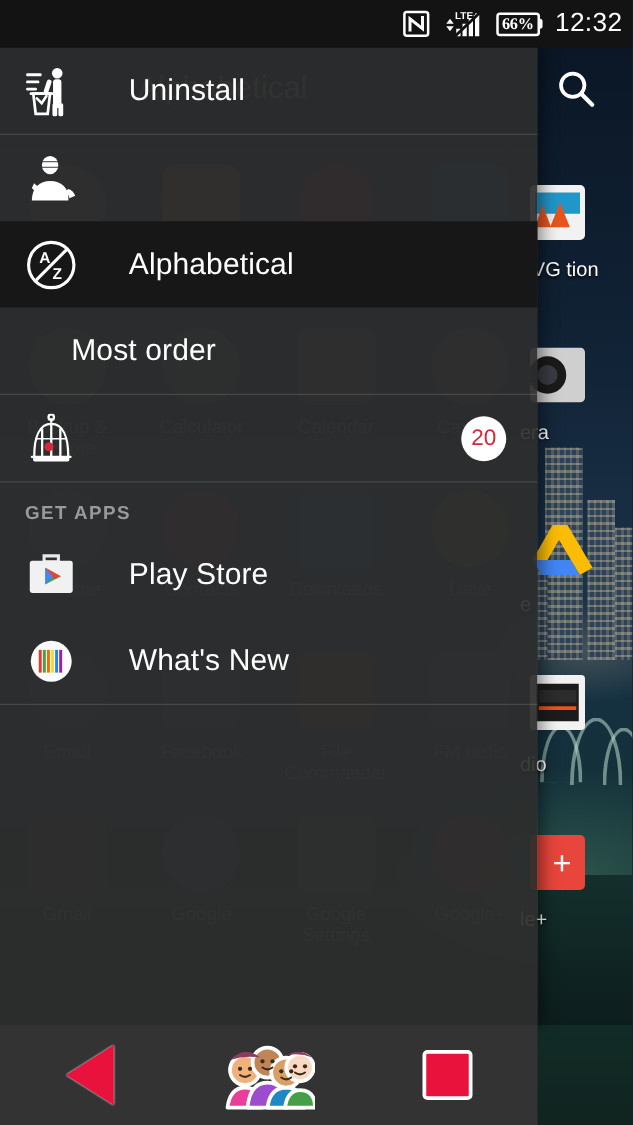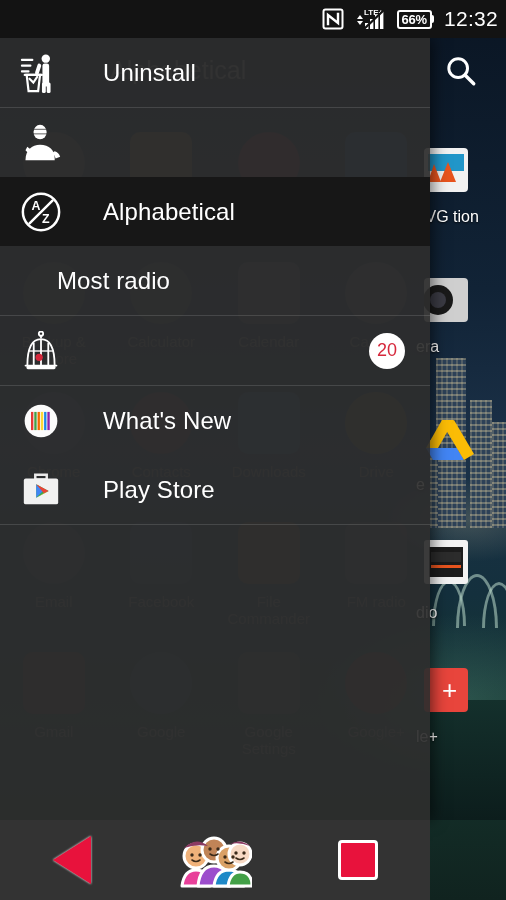--- a/index.html
+++ b/index.html
@@ -38,21 +38,21 @@
   .search-icon { position:absolute; left:444px; top:54px; width:34px; height:34px; }
 
   
   .statusbar {
     position:absolute; left:0; top:0; width:506px; height:38px;
     background:#131313; z-index:40;
     display:flex; align-items:center; justify-content:flex-end; padding-right:8px; gap:9px;
   }
   .statusbar .sb-right{ display:flex; align-items:center; gap:10px; }
   .clock { color:#fff; font-size:21px; font-weight:400; letter-spacing:.3px; }
-  .batt { display:flex; align-items:center; }
+  .batt { display:flex; align-items:center;font-family:Liberation Serif, serif; }
   .batt-body { border:2px solid #fff; border-radius:3px; height:19px; padding:0 3px;
                display:flex; align-items:center; }
   .batt-pct { color:#fff; font-size:13px; font-weight:700; letter-spacing:-.2px; }
   .batt-cap { width:3px; height:8px; background:#fff; border-radius:0 2px 2px 0; margin-left:-1px; }
 
   
   .drawer { position:absolute; left:0; top:38px; width:430px; height:782px; overflow:hidden; }
   .drawer-title { position:absolute; left:110px; top:18px; font-size:25px; color:#6c6c6c; }
   .grid { position:absolute; left:0; top:88px; width:430px; }
   .grid-row { display:flex; height:130px; }
@@ -310,21 +310,21 @@
           <circle cx="22" cy="22" r="19" fill="none" stroke="#fff" stroke-width="2.6"></circle>
           <line x1="10" y1="34" x2="34" y2="10" stroke="#fff" stroke-width="2.6" stroke-linecap="round"></line>
           <text x="12" y="20" font-size="13" fill="#fff" font-family="Liberation Sans, sans-serif" font-weight="700">A</text>
           <text x="23" y="34" font-size="13" fill="#fff" font-family="Liberation Sans, sans-serif" font-weight="700">Z</text>
         </svg>
       </span>
       <span class="row-lb">Alphabetical</span>
     </div>
 
     <div class="row">
-      <span class="row-lb">Most radio</span>
+      <span class="row-lb">Most order</span>
     </div>
 
     <div class="hr"></div>
 
     <div class="row">
       <span class="row-ic">
         <svg viewBox="0 0 44 44" width="40" height="40">
           <g fill="none" stroke="#fff" stroke-width="2">
             <path d="M22 4 v4"></path>
               <circle cx="22" cy="3" r="2.4"></circle>
@@ -336,50 +336,51 @@
             <line x1="8" y1="22" x2="36" y2="22" stroke-width="1.5"></line>
           </g>
           <circle cx="20" cy="29" r="4" fill="#d6283c"></circle>
           <rect x="6" y="38" width="32" height="4" rx="1.6" fill="#fff"></rect>
         </svg>
       </span>
       <span class="badge">20</span>
     </div>
 
     <div class="hr"></div>
+    <div class="sect">GET APPS</div>
+
+    <div class="row">
+      <span class="row-ic">
+        <svg viewBox="0 0 44 44" width="42" height="42">
+          <path d="M16 6 h12 v5 h-12 z" fill="none" stroke="#e9e9e9" stroke-width="2.6"></path>
+          <rect x="4" y="10" width="36" height="27" rx="2" fill="#f1f1f1"></rect>
+          <path d="M17 16 L30 23 L17 30 Z" fill="#34a853"></path>
+          <path d="M17 16 L24 23 L17 30 Z" fill="#4285f4"></path>
+          <path d="M17 16 L30 23 L25 25.5 Z" fill="#ea4335"></path>
+          <path d="M25 25.5 L30 23 L17 30 Z" fill="#fbbc05"></path>
+        </svg>
+      </span>
+      <span class="row-lb">Play Store</span>
+    </div>
 
     <div class="row">
       <span class="row-ic">
         <svg viewBox="0 0 44 44" width="40" height="40">
           <circle cx="22" cy="22" r="18" fill="#fbfbfb"></circle>
           <g>
             <rect x="11" y="12" width="2.6" height="20" fill="#e53935"></rect>
             <rect x="14.6" y="12" width="2.6" height="20" fill="#43a047"></rect>
             <rect x="18.2" y="12" width="2.6" height="20" fill="#ef6c00"></rect>
             <rect x="21.8" y="12" width="2.6" height="20" fill="#fdd835"></rect>
             <rect x="25.4" y="12" width="2.6" height="20" fill="#1e88e5"></rect>
             <rect x="29" y="12" width="2.6" height="20" fill="#8e24aa"></rect>
           </g>
         </svg>
       </span>
       <span class="row-lb">What's New</span>
-    </div>
-
-    <div class="row">
-      <span class="row-ic">
-        <svg viewBox="0 0 44 44" width="42" height="42">
-          <path d="M16 6 h12 v5 h-12 z" fill="none" stroke="#e9e9e9" stroke-width="2.6"></path>
-          <rect x="4" y="10" width="36" height="27" rx="2" fill="#f1f1f1"></rect>
-          <path d="M17 16 L30 23 L17 30 Z" fill="#34a853"></path>
-          <path d="M17 16 L24 23 L17 30 Z" fill="#4285f4"></path>
-          <path d="M17 16 L30 23 L25 25.5 Z" fill="#ea4335"></path>
-          <path d="M25 25.5 L30 23 L17 30 Z" fill="#fbbc05"></path>
-        </svg>
-      </span>
-      <span class="row-lb">Play Store</span>
     </div>
 
     <div class="hr"></div>
   </div>
 
   <div class="navbar">
     <div class="nav-btn">
       <div class="nav-back"></div>
     </div>
     <div class="nav-btn">

